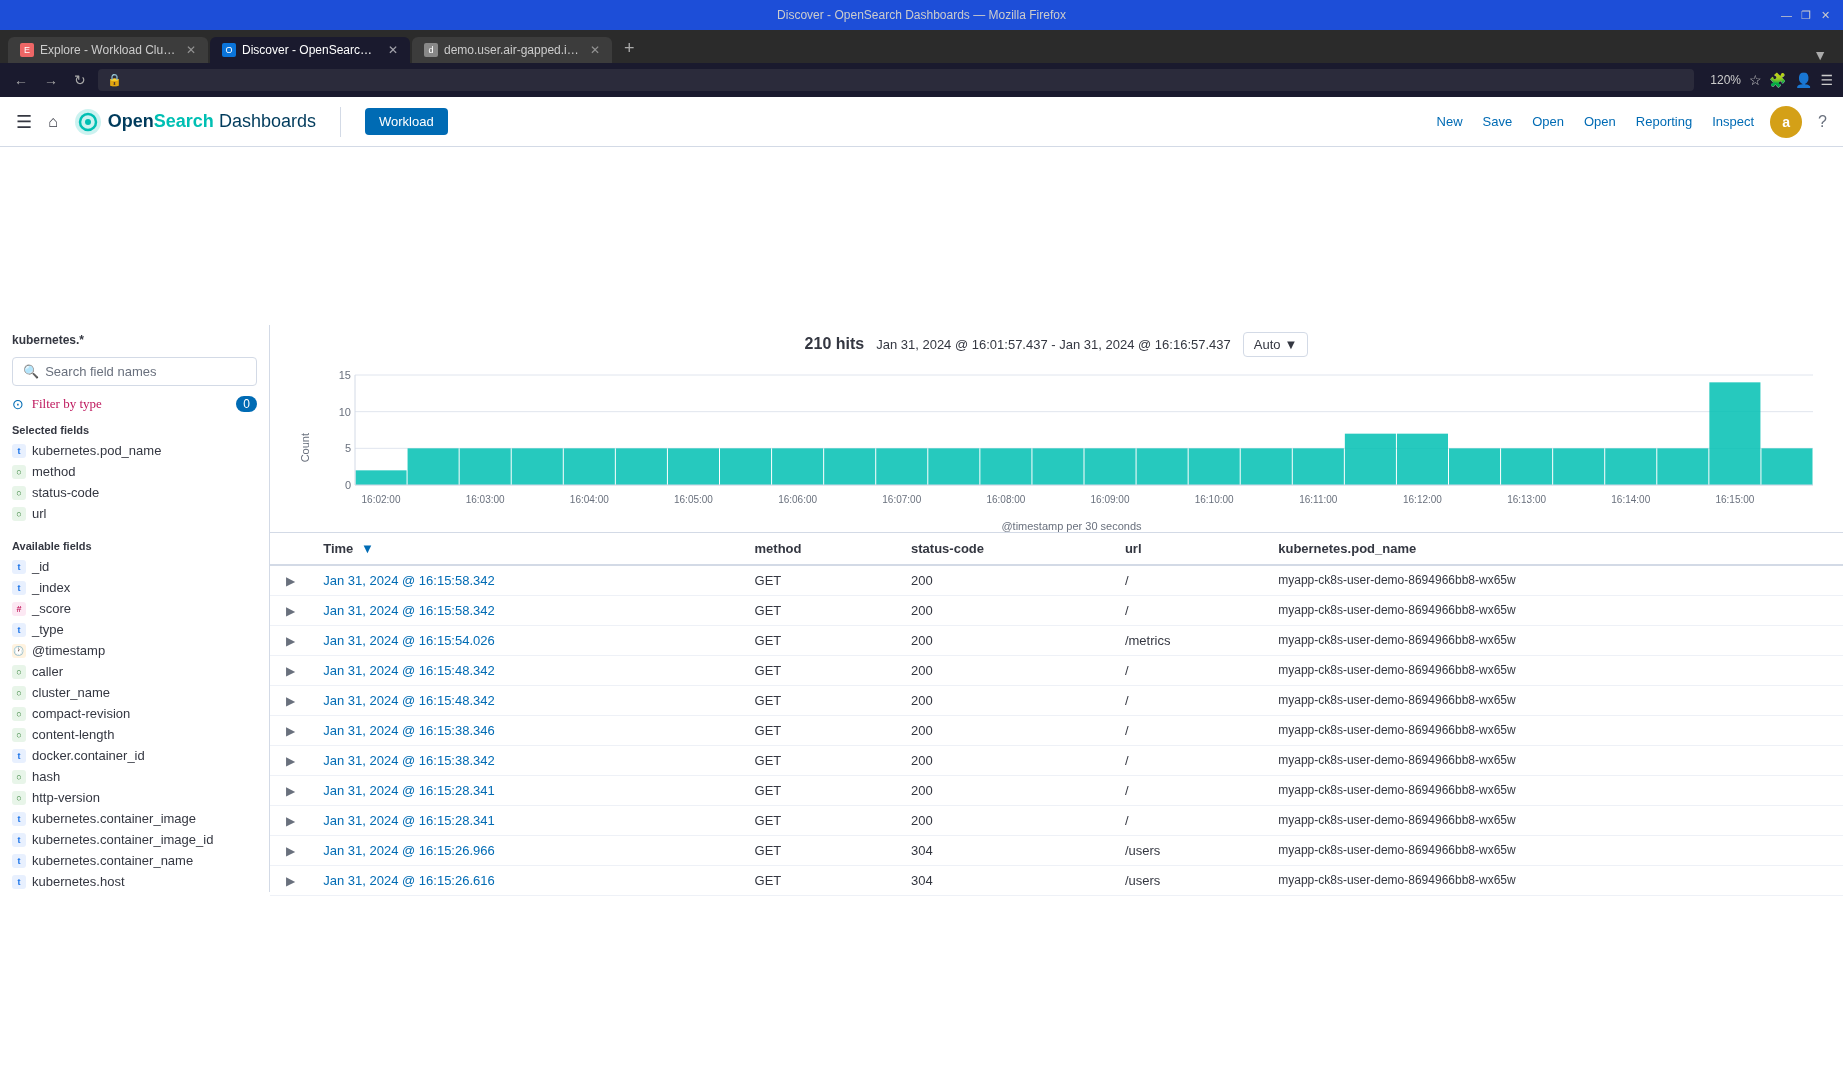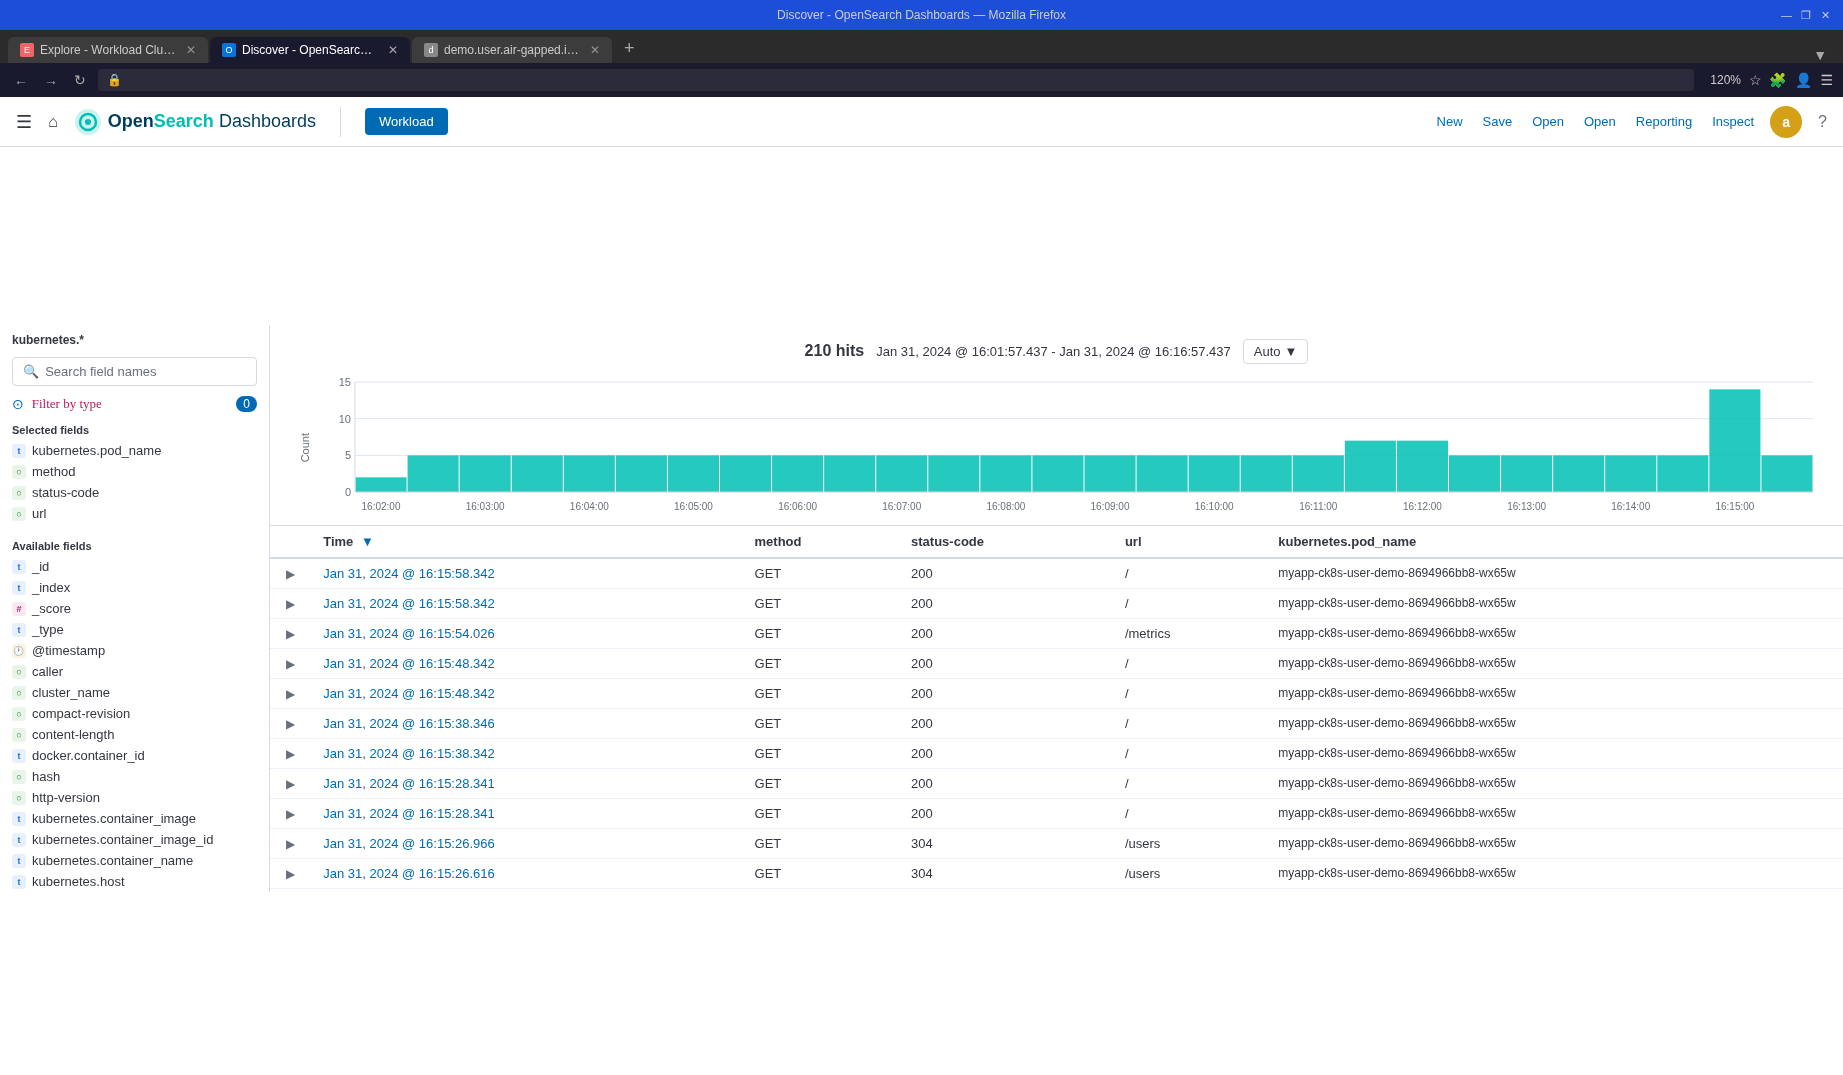--- a/index.html
+++ b/index.html
@@ -333,20 +333,21 @@
               <text x="790.0357142857143" y="138" font-size="10" text-anchor="middle" fill="#69707d">16:09:00</text>
               <text x="894.1785714285714" y="138" font-size="10" text-anchor="middle" fill="#69707d">16:10:00</text>
               <text x="998.3214285714286" y="138" font-size="10" text-anchor="middle" fill="#69707d">16:11:00</text>
               <text x="1102.4642857142856" y="138" font-size="10" text-anchor="middle" fill="#69707d">16:12:00</text>
               <text x="1206.6071428571427" y="138" font-size="10" text-anchor="middle" fill="#69707d">16:13:00</text>
               <text x="1310.75" y="138" font-size="10" text-anchor="middle" fill="#69707d">16:14:00</text>
               <text x="1414.892857142857" y="138" font-size="10" text-anchor="middle" fill="#69707d">16:15:00</text>
               <line x1="35" y1="10" x2="35" y2="120" stroke="#d3dae6" stroke-width="1"></line>
               <line x1="35" y1="120" x2="1493" y2="120" stroke="#d3dae6" stroke-width="1"></line>
             </svg>
+          <div style="text-align:center;font-size:11px;color:#69707d;margin-top:2px;">@timestamp per 30 seconds</div>
         </div>
       </div>
     </div>
 
     <div class="table-container">
       <table>
         <thead>
           <tr>
             <th style="width:20px;"></th>
             <th>Time <span class="sort-icon">▼</span></th>

